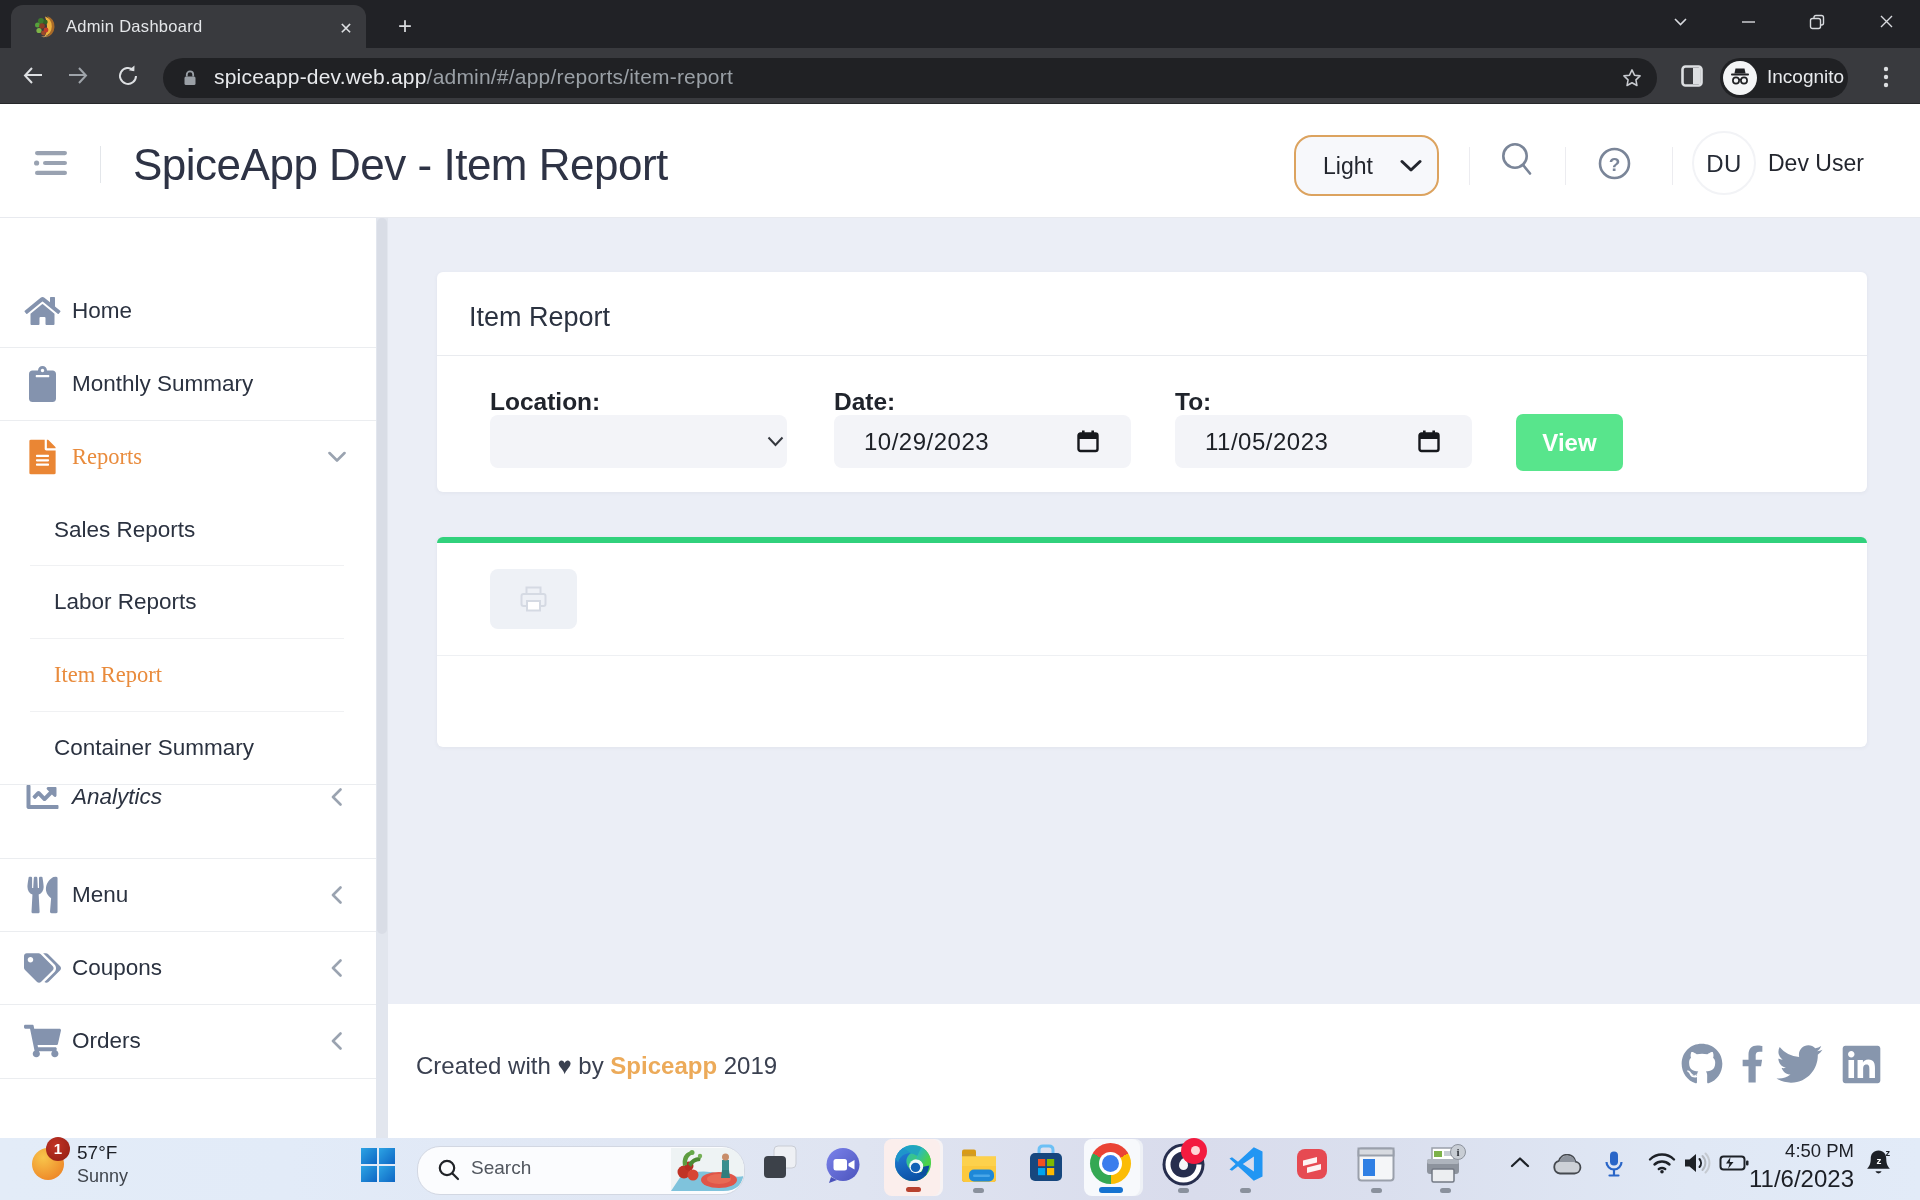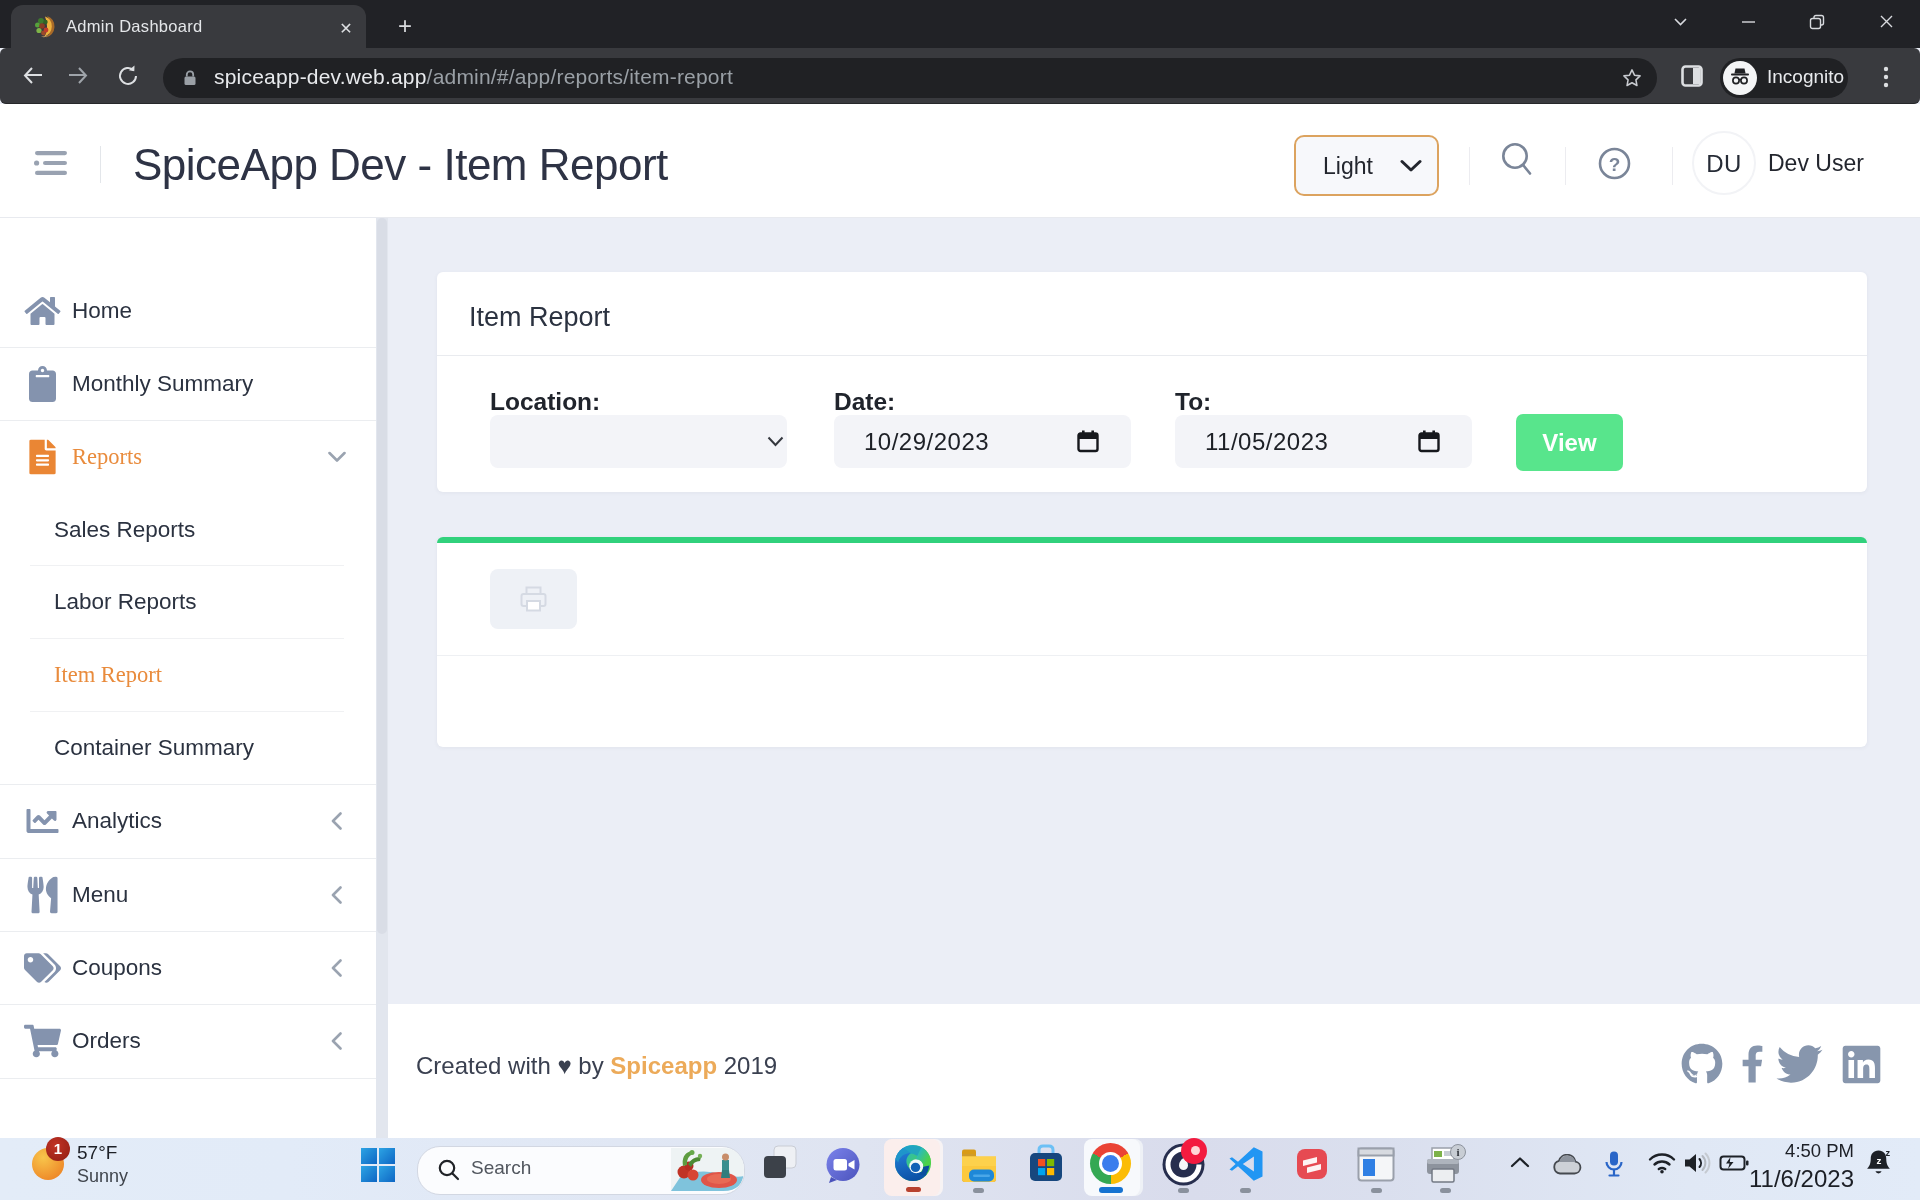--- a/index.html
+++ b/index.html
@@ -8,31 +8,31 @@
 
   
   #tabstrip { position:absolute; left:0; top:0; width:1920px; height:48px; background:#212226; }
   #tab { position:absolute; left:11px; top:5px; width:355px; height:43px; background:#393a3e; border-radius:12px 12px 0 0; }
   #tab .title { position:absolute; left:55px; top:12px; font-size:16.5px; color:#e4e6e9; letter-spacing:0.3px; }
   #tab .close { position:absolute; left:324px; top:13px; width:22px; height:22px; color:#dcdee1; font-size:16px; text-align:center; line-height:22px; }
   #newtab { position:absolute; left:390px; top:12px; width:30px; height:30px; color:#d9dbde; font-size:24px; font-weight:400; text-align:center; line-height:28px; }
   .wctl { position:absolute; top:0; width:62px; height:44px; color:#d8dade; text-align:center; }
   .wctl svg { margin-top:14px; }
 
-  #toolbar { position:absolute; left:0; top:48px; width:1920px; height:56px; background:#393a3e; border-bottom:1px solid #26272a;border-radius:6px; }
+  #toolbar { position:absolute; left:0; top:48px; width:1920px; height:56px; background:#393a3e; border-bottom:1px solid #26272a; }
   #urlpill { position:absolute; left:163px; top:10px; width:1494px; height:40px; border-radius:20px; background:#202124; }
   #urltext { position:absolute; left:51px; top:7px; font-size:21px; color:#e8eaed; letter-spacing:0.2px; white-space:pre; }
   #urltext .dim { color:#9aa0a6; }
 
   
   #appheader { position:absolute; left:0; top:104px; width:1920px; height:114px; background:#ffffff; border-bottom:1px solid #e8eaef; }
   #apptitle { position:absolute; left:133px; top:36px; font-size:44px; color:#2e3345; letter-spacing:-0.5px; }
   #hdivider1 { position:absolute; left:100px; top:42px; width:1px; height:37px; background:#e3e6ea; }
   .hvd { position:absolute; top:43px; width:1px; height:38px; background:#ececf0; }
-  #lightsel { position:absolute; left:1294px; top:31px; width:145px; height:61px; border:2px solid #dca35f; border-radius:10px; background:#f7f8fb; }
+  #lightsel { position:absolute; left:1294px; top:31px; width:145px; height:61px; border:2px solid #dca35f; border-radius:18px; background:#f7f8fb; }
   #lightsel .txt { position:absolute; left:27px; top:16px; font-size:23px; color:#23262e; }
   #avatar { position:absolute; left:1692px; top:27px; width:64px; height:64px; border-radius:50%; background:#fff; border:2px solid #f2f3f6; }
   #avatar .txt { position:absolute; width:60px; text-align:center; top:17px; font-size:24px; color:#262b36; letter-spacing:0.5px;}
   #devuser { position:absolute; left:1768px; top:46px; font-size:23px; color:#23262e; }
 
   
   #sidebar { position:absolute; left:0; top:218px; width:376px; height:920px; background:#ffffff; }
   #scrollstrip { position:absolute; left:376px; top:218px; width:12px; height:920px; background:#e2e6ee; }
   #scrollthumb { position:absolute; left:377px; top:218px; width:10px; height:716px; background:#d9dde6; border-radius:5px;}
   .sitem { position:absolute; left:0; width:312px; height:73px; }
@@ -213,21 +213,21 @@
     </div>
   <div class="sdivsub" style="top:420px;"></div>
   <div class="ssub" style="top:420px;">
       <span class="label orange">Item Report</span>
     </div>
   <div class="sdivsub" style="top:493px;"></div>
   <div class="ssub" style="top:493px;">
       <span class="label">Container Summary</span>
     </div>
   <div class="sdiv" style="top:566px;"></div>
-  <div class="sitem" style="top:566px;">
+  <div class="sitem" style="top:542px;font-style:italic;">
     <svg class="icon" width="36" height="32" viewBox="0 0 512 512">
         <path fill="#8493ae" d="M496 384H64V80c0-8.84-7.16-16-16-16H16C7.16 64 0 71.16 0 80v336c0 17.67 14.33 32 32 32h464c8.84 0 16-7.16 16-16v-32c0-8.84-7.16-16-16-16zM464 96H345.94c-21.38 0-32.09 25.85-16.97 40.97l32.4 32.4L288 242.75l-73.37-73.37c-12.5-12.5-32.76-12.5-45.25 0l-68.69 68.69c-6.25 6.25-6.25 16.38 0 22.63l22.62 22.62c6.25 6.25 16.38 6.25 22.63 0L192 237.25l73.37 73.37c12.5 12.5 32.76 12.5 45.25 0l96-96 32.4 32.4c15.12 15.12 40.97 4.41 40.97-16.97V112c.01-8.84-7.15-16-15.99-16z"></path>
       </svg>
     <span class="label">Analytics</span>
     <svg class="chev" style="left:331px;" width="11" height="18" viewBox="0 0 11 18">
         <path d="M9.5 1.5 L2 9 L9.5 16.5" stroke="#9aa3b0" stroke-width="2.6" fill="none" stroke-linecap="round" stroke-linejoin="round"></path>
       </svg>
   </div>
   <div class="sdiv" style="top:640px;"></div>
   <div class="sitem" style="top:640px;">

